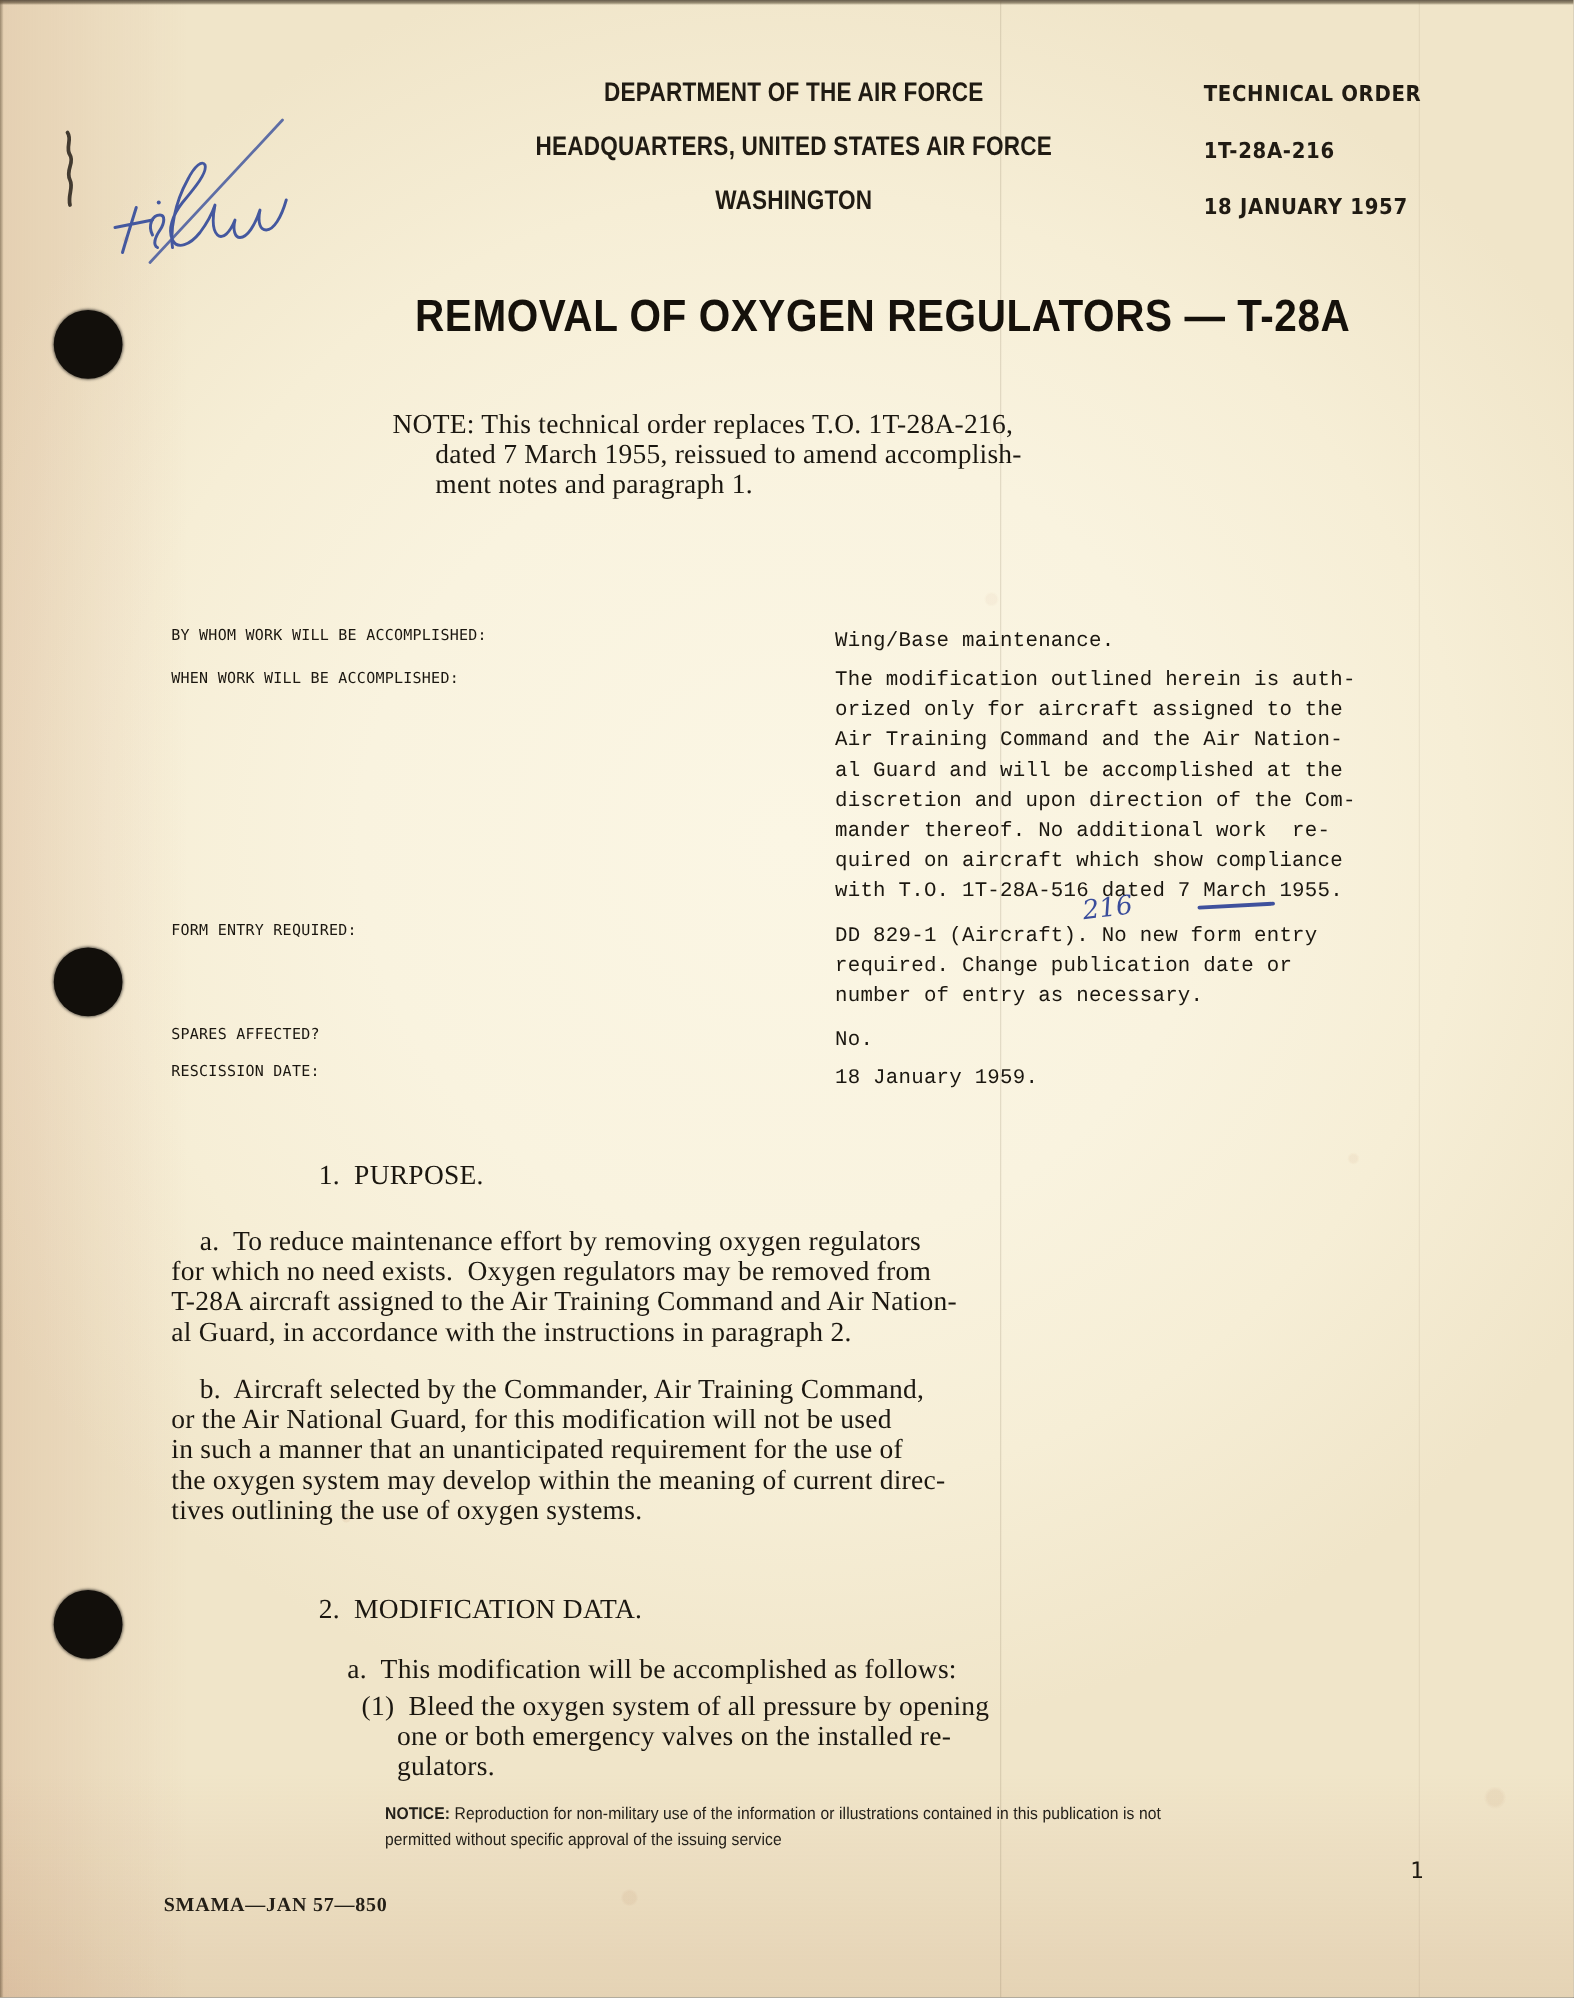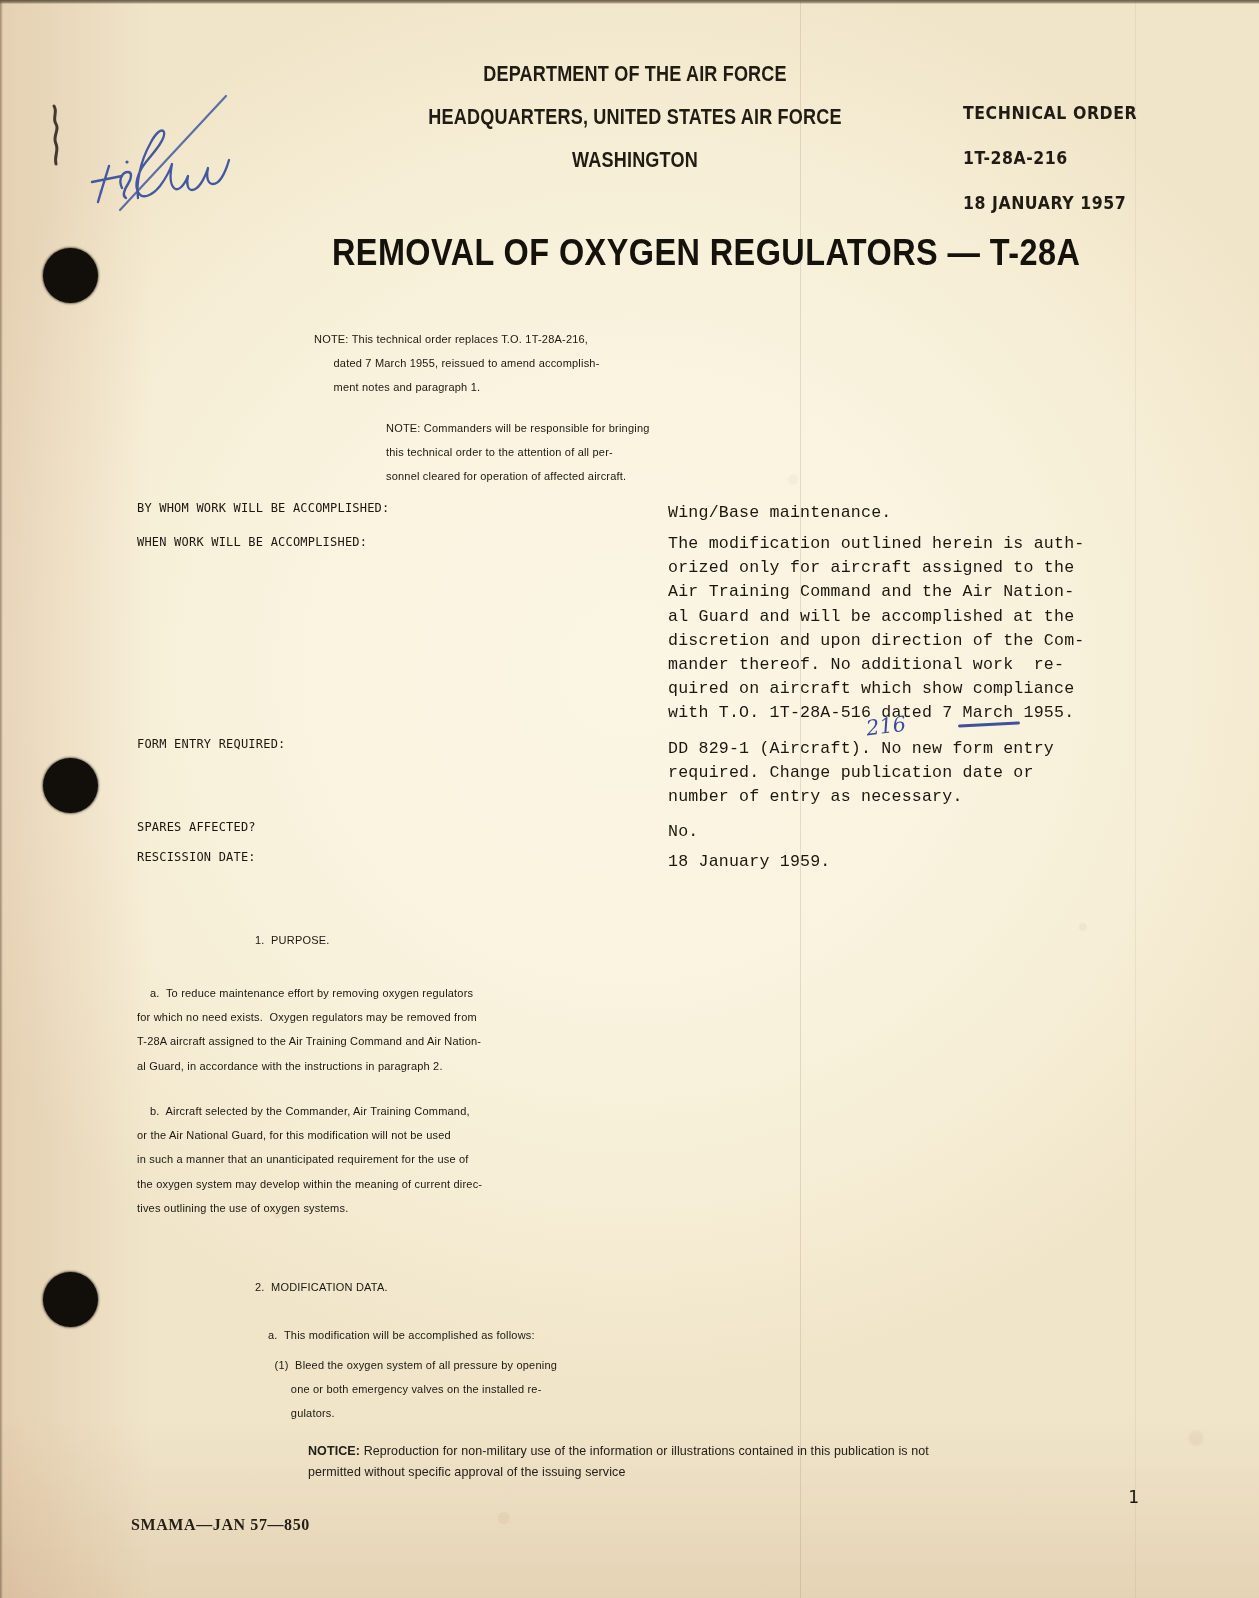--- a/index.html
+++ b/index.html
@@ -29,27 +29,27 @@
      background:linear-gradient(90deg,rgba(214,170,150,.28),rgba(214,170,150,0));mix-blend-mode:multiply;}
   .tint-bottom{position:absolute;left:0;bottom:0;width:1259px;height:180px;
      background:linear-gradient(0deg,rgba(205,165,140,.22),rgba(205,165,140,0));mix-blend-mode:multiply;}
   .scanline{position:absolute;top:0;bottom:0;width:1px;background:rgba(120,105,80,.18);}
 
   
   .hole{position:absolute;width:55px;height:55px;border-radius:50%;
         background:#120f0b;box-shadow:0 0 2px 1px rgba(0,0,0,.5);}
 
   
-  .tw{font-family:Liberation Sans, sans-serif;font-size:11px;line-height:24.2px;letter-spacing:.2px;white-space:pre;}
+  .tw{font-family:Liberation Serif, serif;font-size:22px;line-height:24.2px;letter-spacing:.2px;white-space:pre;}
 
   .hdr-block{position:absolute;left:370px;top:62px;width:530px;text-align:center;}
   .hdr-line{font-family:"Liberation Sans",sans-serif;font-weight:700;font-size:21.5px;
             letter-spacing:.2px;color:#201b13;margin-bottom:18px;
             transform:scaleX(.84);transform-origin:center;}
-  .to-block{position:absolute;left:963px;top:66px;margin-top:37px;}
+  .to-block{position:absolute;left:963px;top:66px;}
   .to-line{font-family:"DejaVu Sans",sans-serif;font-weight:700;font-size:17.5px;
            letter-spacing:.6px;color:#201b13;margin-bottom:25px;transform:scaleX(.9);transform-origin:left;}
 
   .title{position:absolute;left:332px;top:232px;width:700px;
          font-family:"Liberation Sans",sans-serif;font-weight:700;font-size:36px;
          color:#15110b;letter-spacing:.5px;white-space:nowrap;
          transform:scaleX(.9);transform-origin:left center;}
 
   .note1{position:absolute;left:314px;top:327px;}
   .note2{position:absolute;left:386px;top:416px;}
@@ -122,23 +122,20 @@
     <div class="to-line">TECHNICAL ORDER</div>
     <div class="to-line">1T-28A-216</div>
     <div class="to-line">18 JANUARY 1957</div>
   </div>
 
   <div class="title">REMOVAL OF OXYGEN REGULATORS — T-28A</div>
 
   <div class="tw note1">NOTE: This technical order replaces T.O. 1T-28A-216,
       dated 7 March 1955, reissued to amend accomplish-
       ment notes and paragraph 1.</div>
-  <div class="tw note2">NOTE: Commanders will be responsible for bringing
-this technical order to the attention of all per-
-sonnel cleared for operation of affected aircraft.</div>
 
   <div class="lbl" style="left:137px;top:501px">BY WHOM WORK WILL BE ACCOMPLISHED:</div>
   <div class="lbl" style="left:137px;top:535px">WHEN WORK WILL BE ACCOMPLISHED:</div>
   <div class="lbl" style="left:137px;top:737px">FORM ENTRY REQUIRED:</div>
   <div class="lbl" style="left:137px;top:820px">SPARES AFFECTED?</div>
   <div class="lbl" style="left:137px;top:850px">RESCISSION DATE:</div>
 
   <div class="val" style="left:668px;top:501px">Wing/Base maintenance.</div>
   <div class="val" style="left:668px;top:532px">The modification outlined herein is auth-
 orized only for aircraft assigned to the

